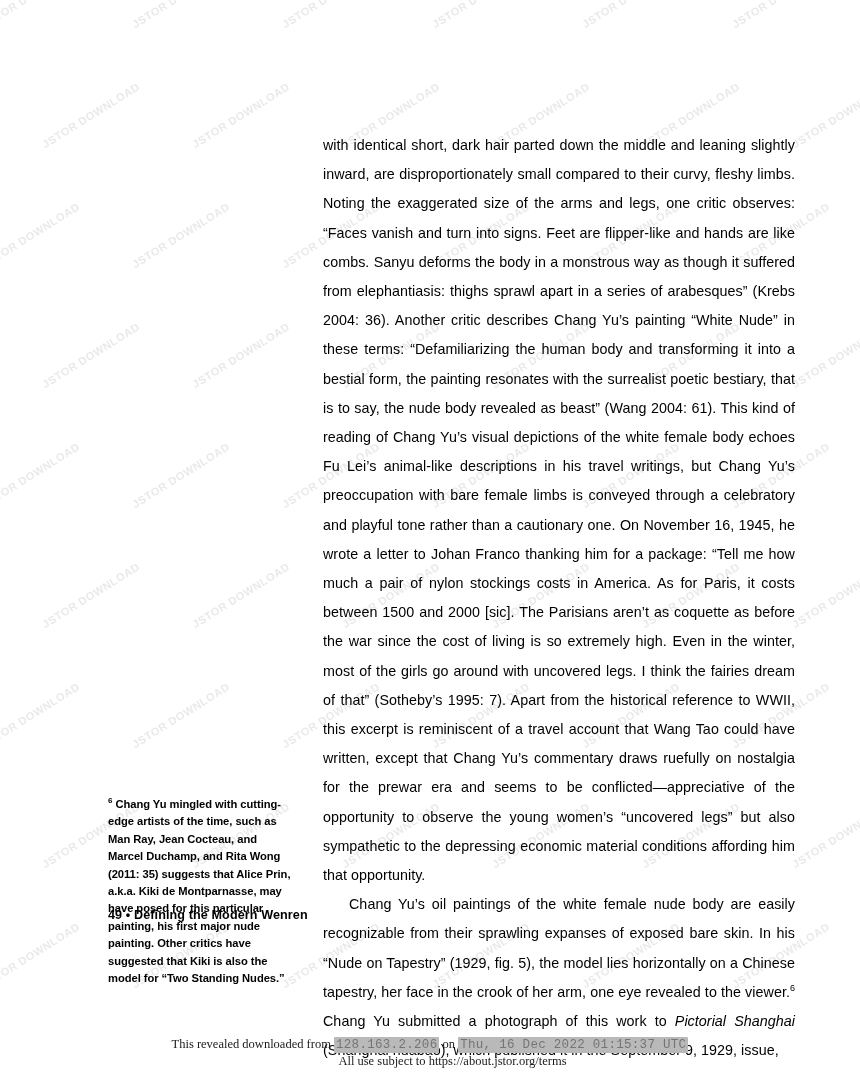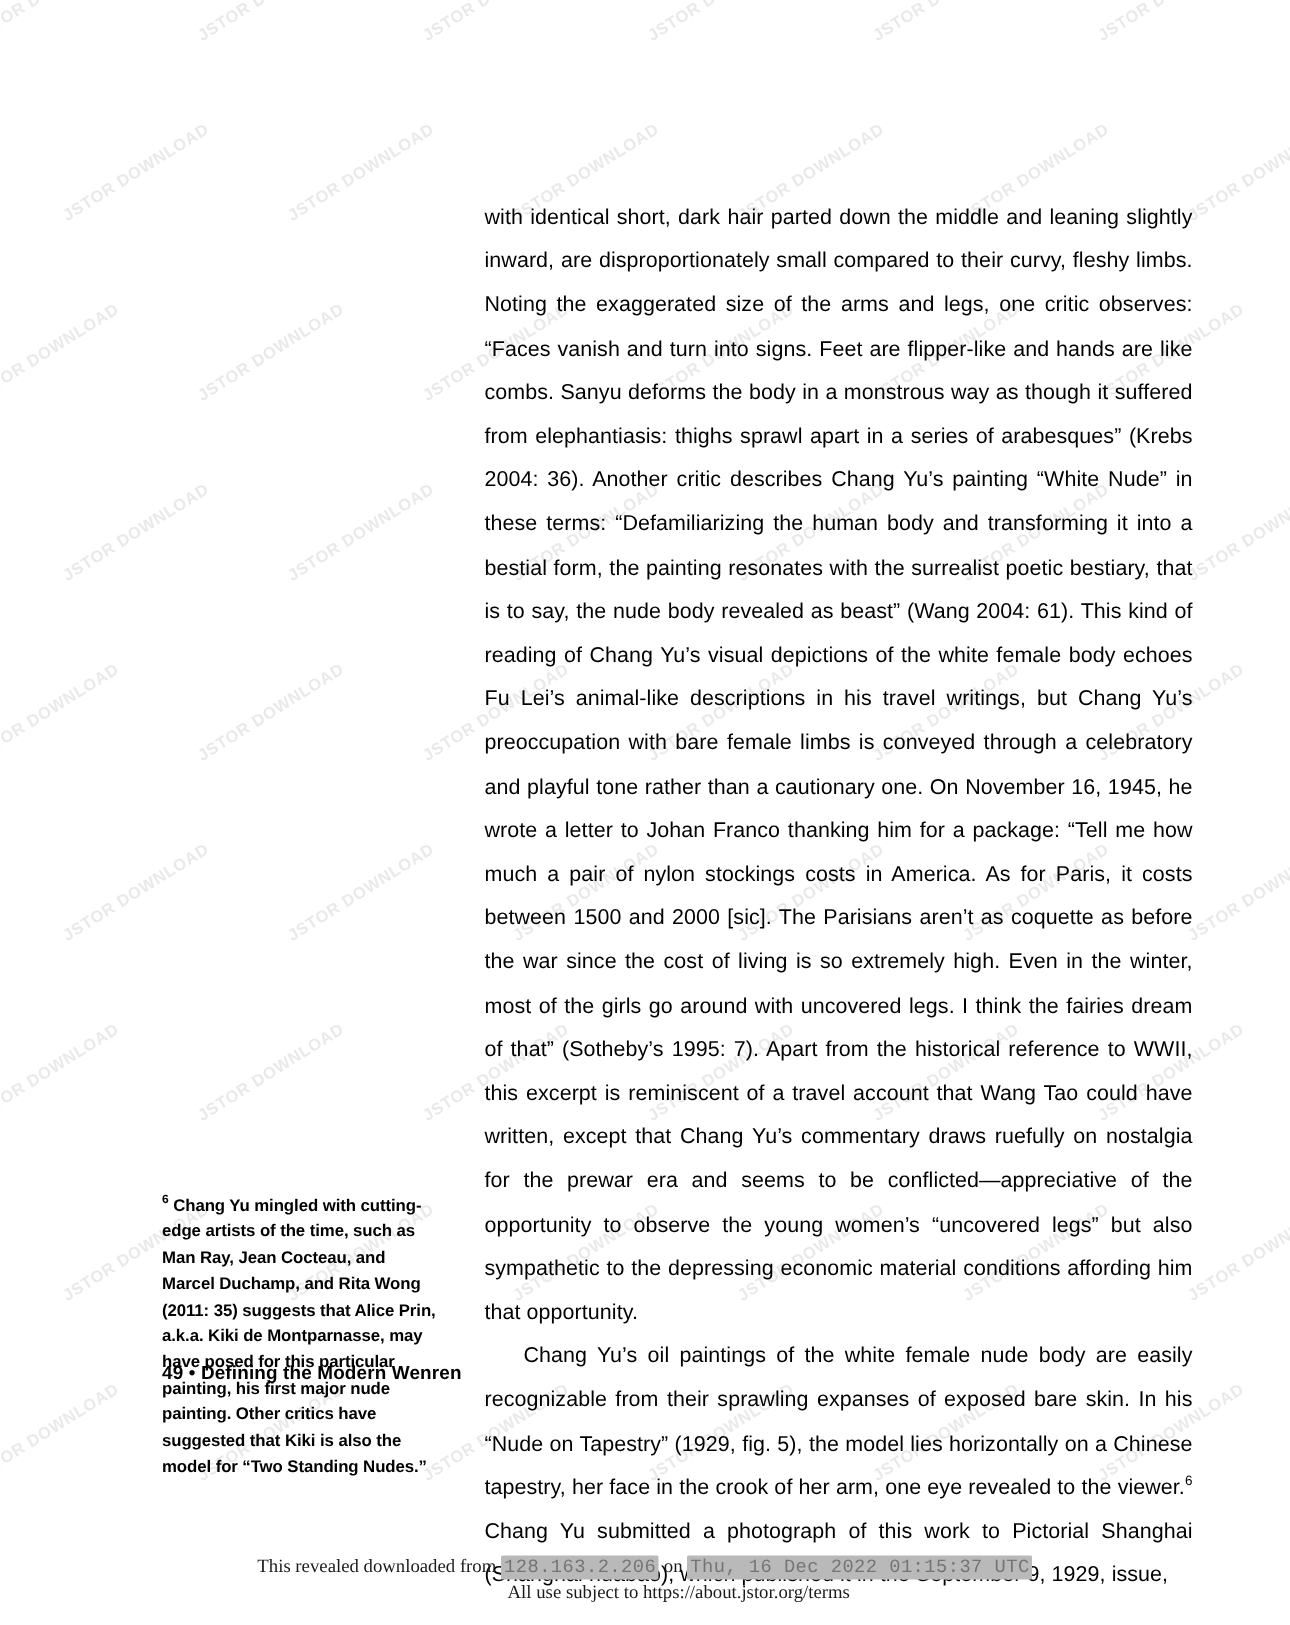--- a/index.html
+++ b/index.html
@@ -61,21 +61,21 @@
     font-size: 14.3px;
     line-height: 29.2px;
     letter-spacing: 0.05px;
   }
   .body-col p.indent {
     text-indent: 26px;
   }
   .body-col p + p {
     margin-top: 0;
   }
-  .ital { }
+  .ital { font-style: italic; }
   sup {
     font-size: 9px;
     vertical-align: super;
     line-height: 0;
   }
 
   
   .footnote {
     position: absolute;
     left: 108px;

